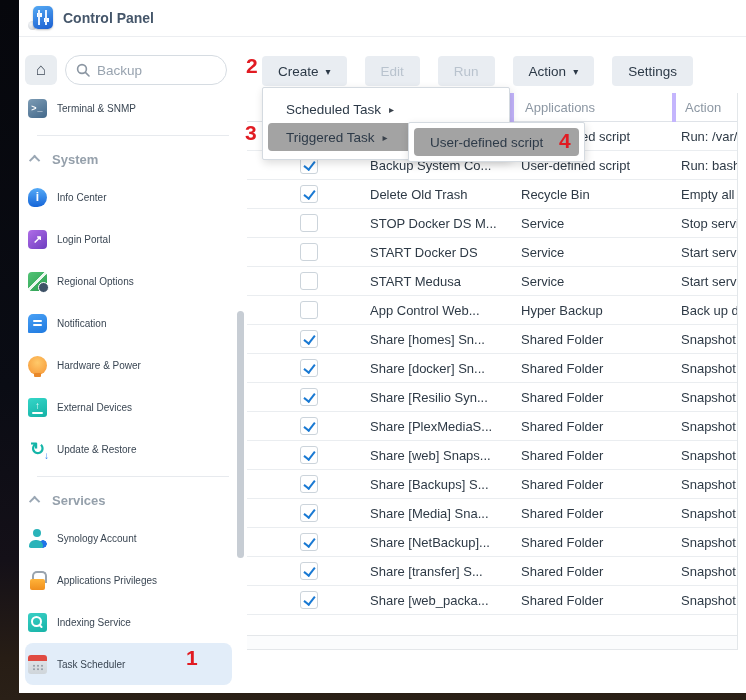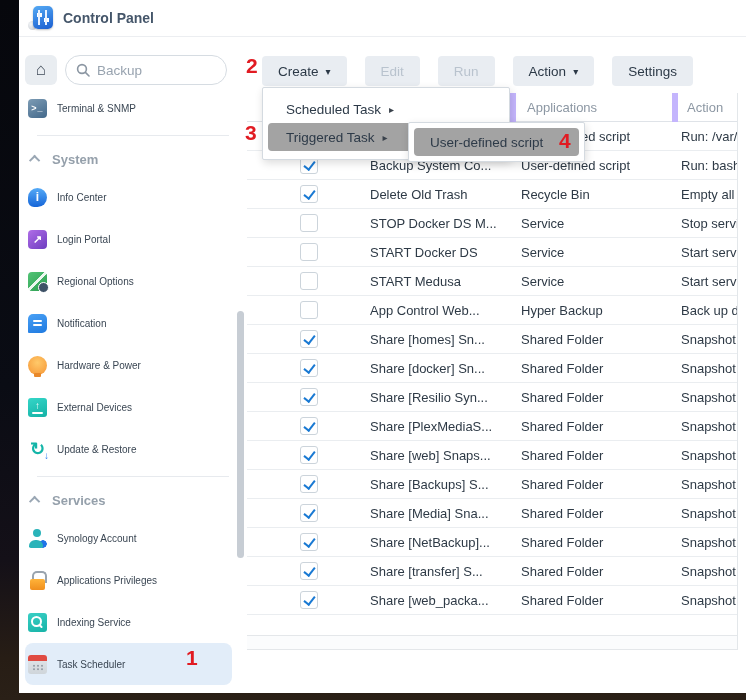--- a/index.html
+++ b/index.html
@@ -104,21 +104,21 @@
   .main { position:relative; flex:1; background:#fff; }
   .toolbar { position:absolute; top:19px; left:15px; display:flex; gap:18px; }
   .tb { height:30px; padding:0 16px; background:#e9edf2; border:none; border-radius:4px;
       font-family:inherit; font-size:13.5px; color:#2c3947; display:flex; align-items:center; cursor:pointer; }
   .tb .caret { margin-left:7px; font-size:10px; }
   .tb.disabled { color:#b9c3ce; cursor:default; }
 
   .thead { position:absolute; top:56px; left:0; width:490px; height:29px; display:grid;
       grid-template-columns:263px 162px 65px; align-items:center; font-size:13px; color:#8c97a3;
       border-bottom:1px solid #dfe3e8; }
-  .hc2, .hc3 { border-left:6px solid #c4b5fd; height:29px; display:flex; align-items:center; }
+  .hc2, .hc3 { border-left:4px solid #c4b5fd; height:29px; display:flex; align-items:center; }
   .hc2 { padding-left:11px; } .hc3 { padding-left:9px; }
 
   .tbody { position:absolute; top:85px; left:0; width:490px; }
   .row { height:29px; display:grid; grid-template-columns:263px 162px 65px; align-items:center;
       border-bottom:1px solid #eaedf0; font-size:13px; color:#2e3a46; background:#fff; }
   .c1 { position:relative; height:100%; display:flex; align-items:center; padding-left:123px; overflow:hidden; white-space:nowrap; }
   .c2 { padding-left:11px; overflow:hidden; white-space:nowrap; }
   .c3 { padding-left:9px; overflow:hidden; white-space:nowrap; }
   .cb { position:absolute; left:53px; top:5px; width:18px; height:18px; border:1px solid #ccd4db;
       border-radius:3px; background:#fff; }

